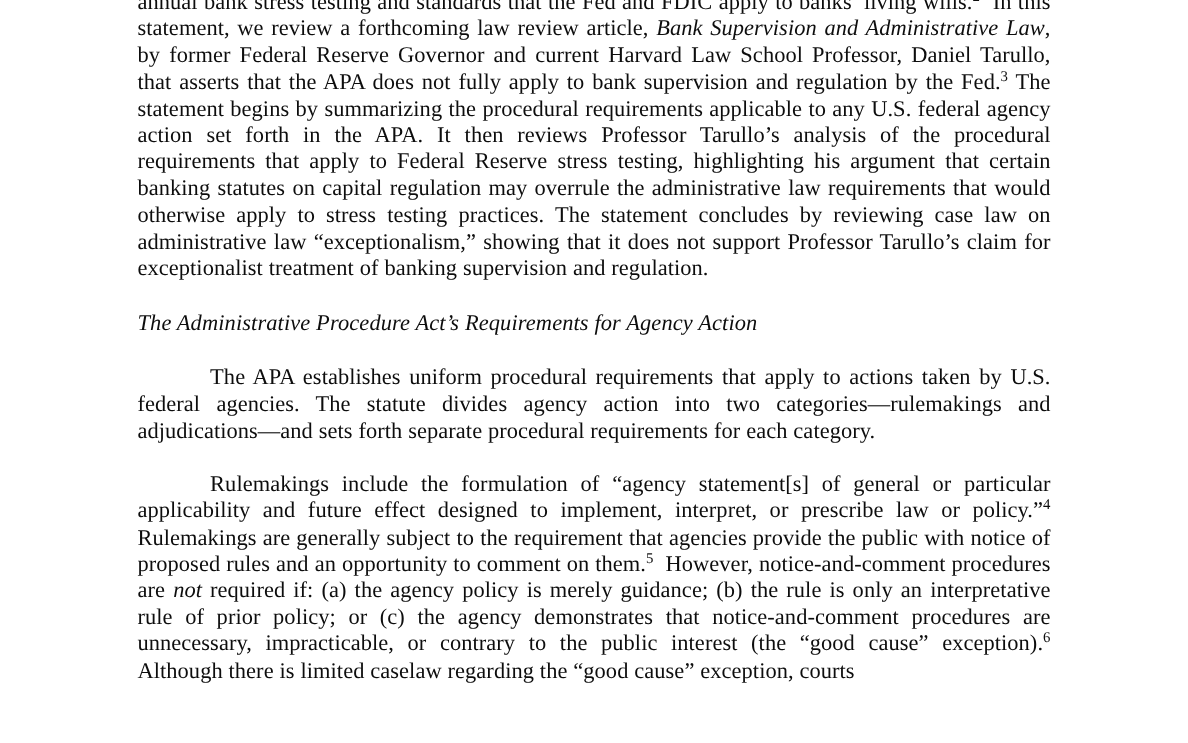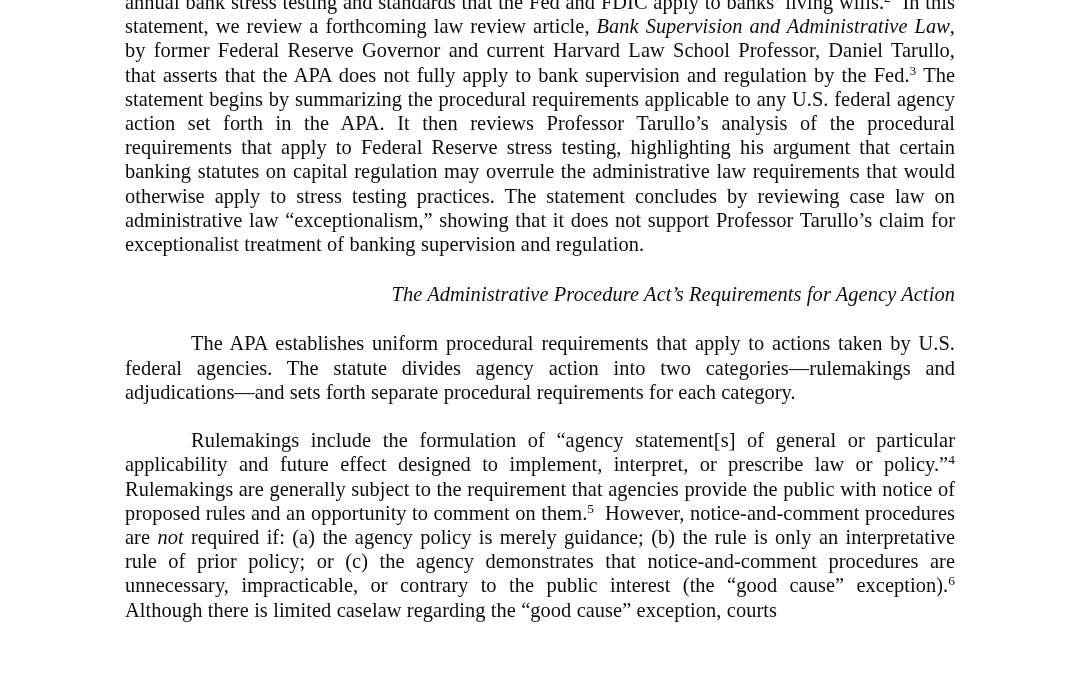--- a/index.html
+++ b/index.html
@@ -46,21 +46,21 @@
   .gap-md { height: 25px; }
   .gap-lg { height: 26px; }
 
   h2.section-heading {
     margin: 0;
     font-size: 20.4px;
     line-height: 24.2px;
     font-style: italic;
     font-weight: normal;
     letter-spacing: 0.1px;
-    text-align: right;
+    text-align: left;
   }
   em.title-italic,
   em.word-italic {
   }
   sup.fn {
     font-size: 0.66em;
     line-height: 0;
     vertical-align: 0.52em;
   }
 </style>

